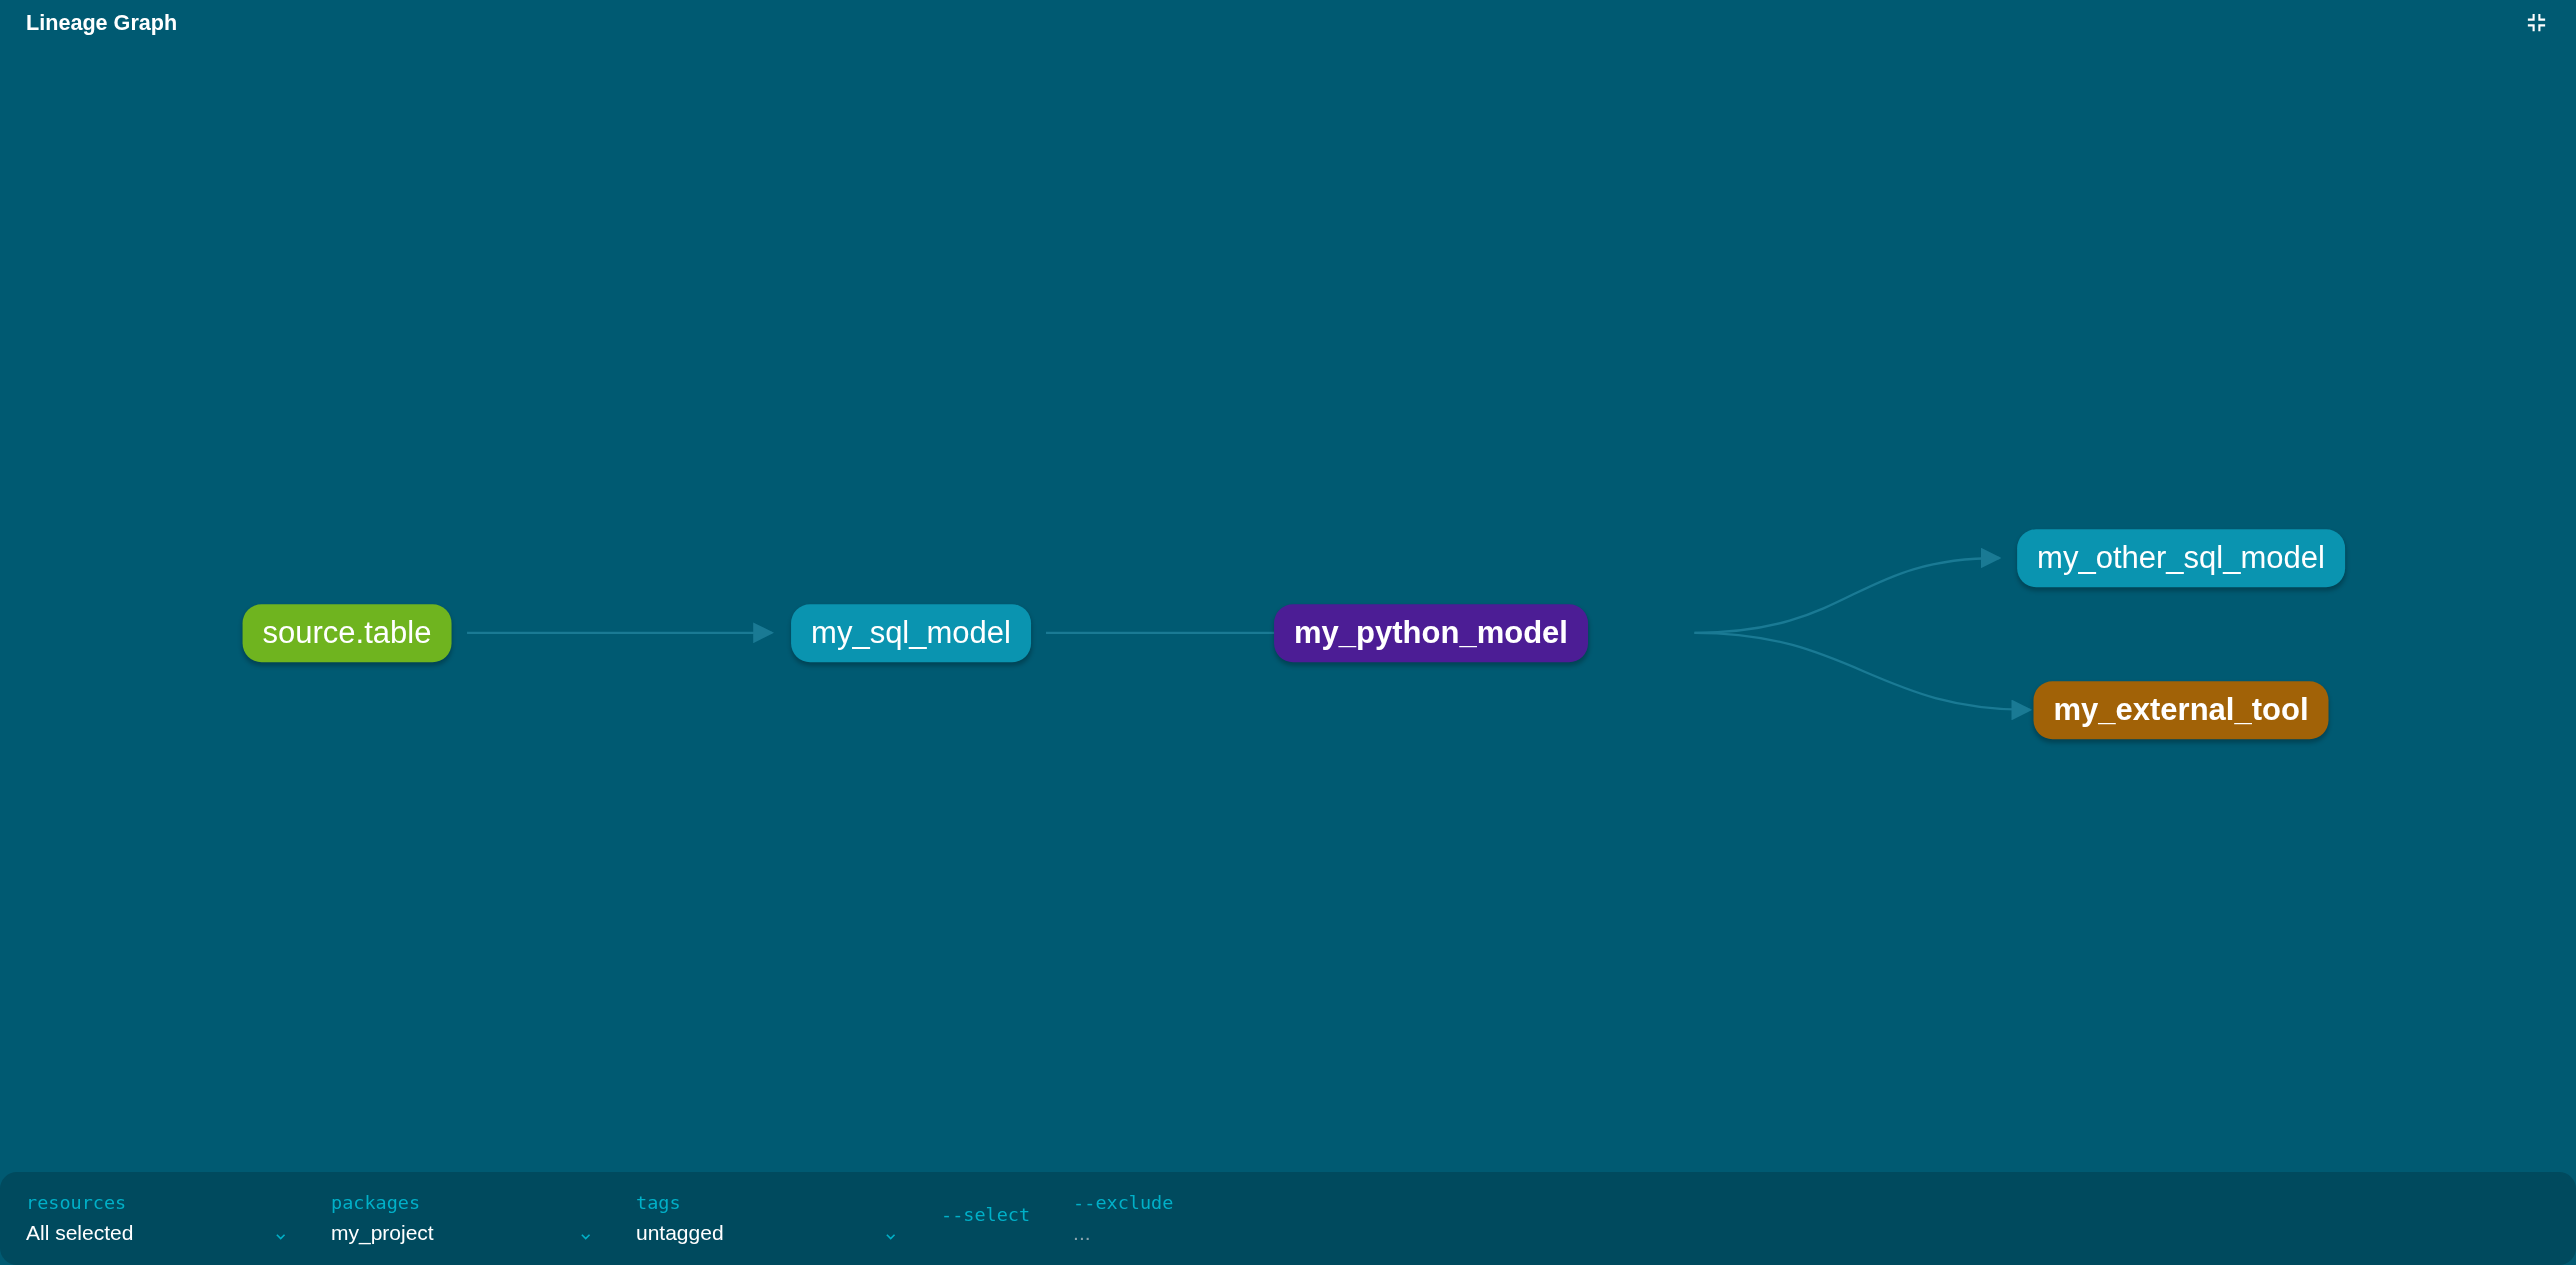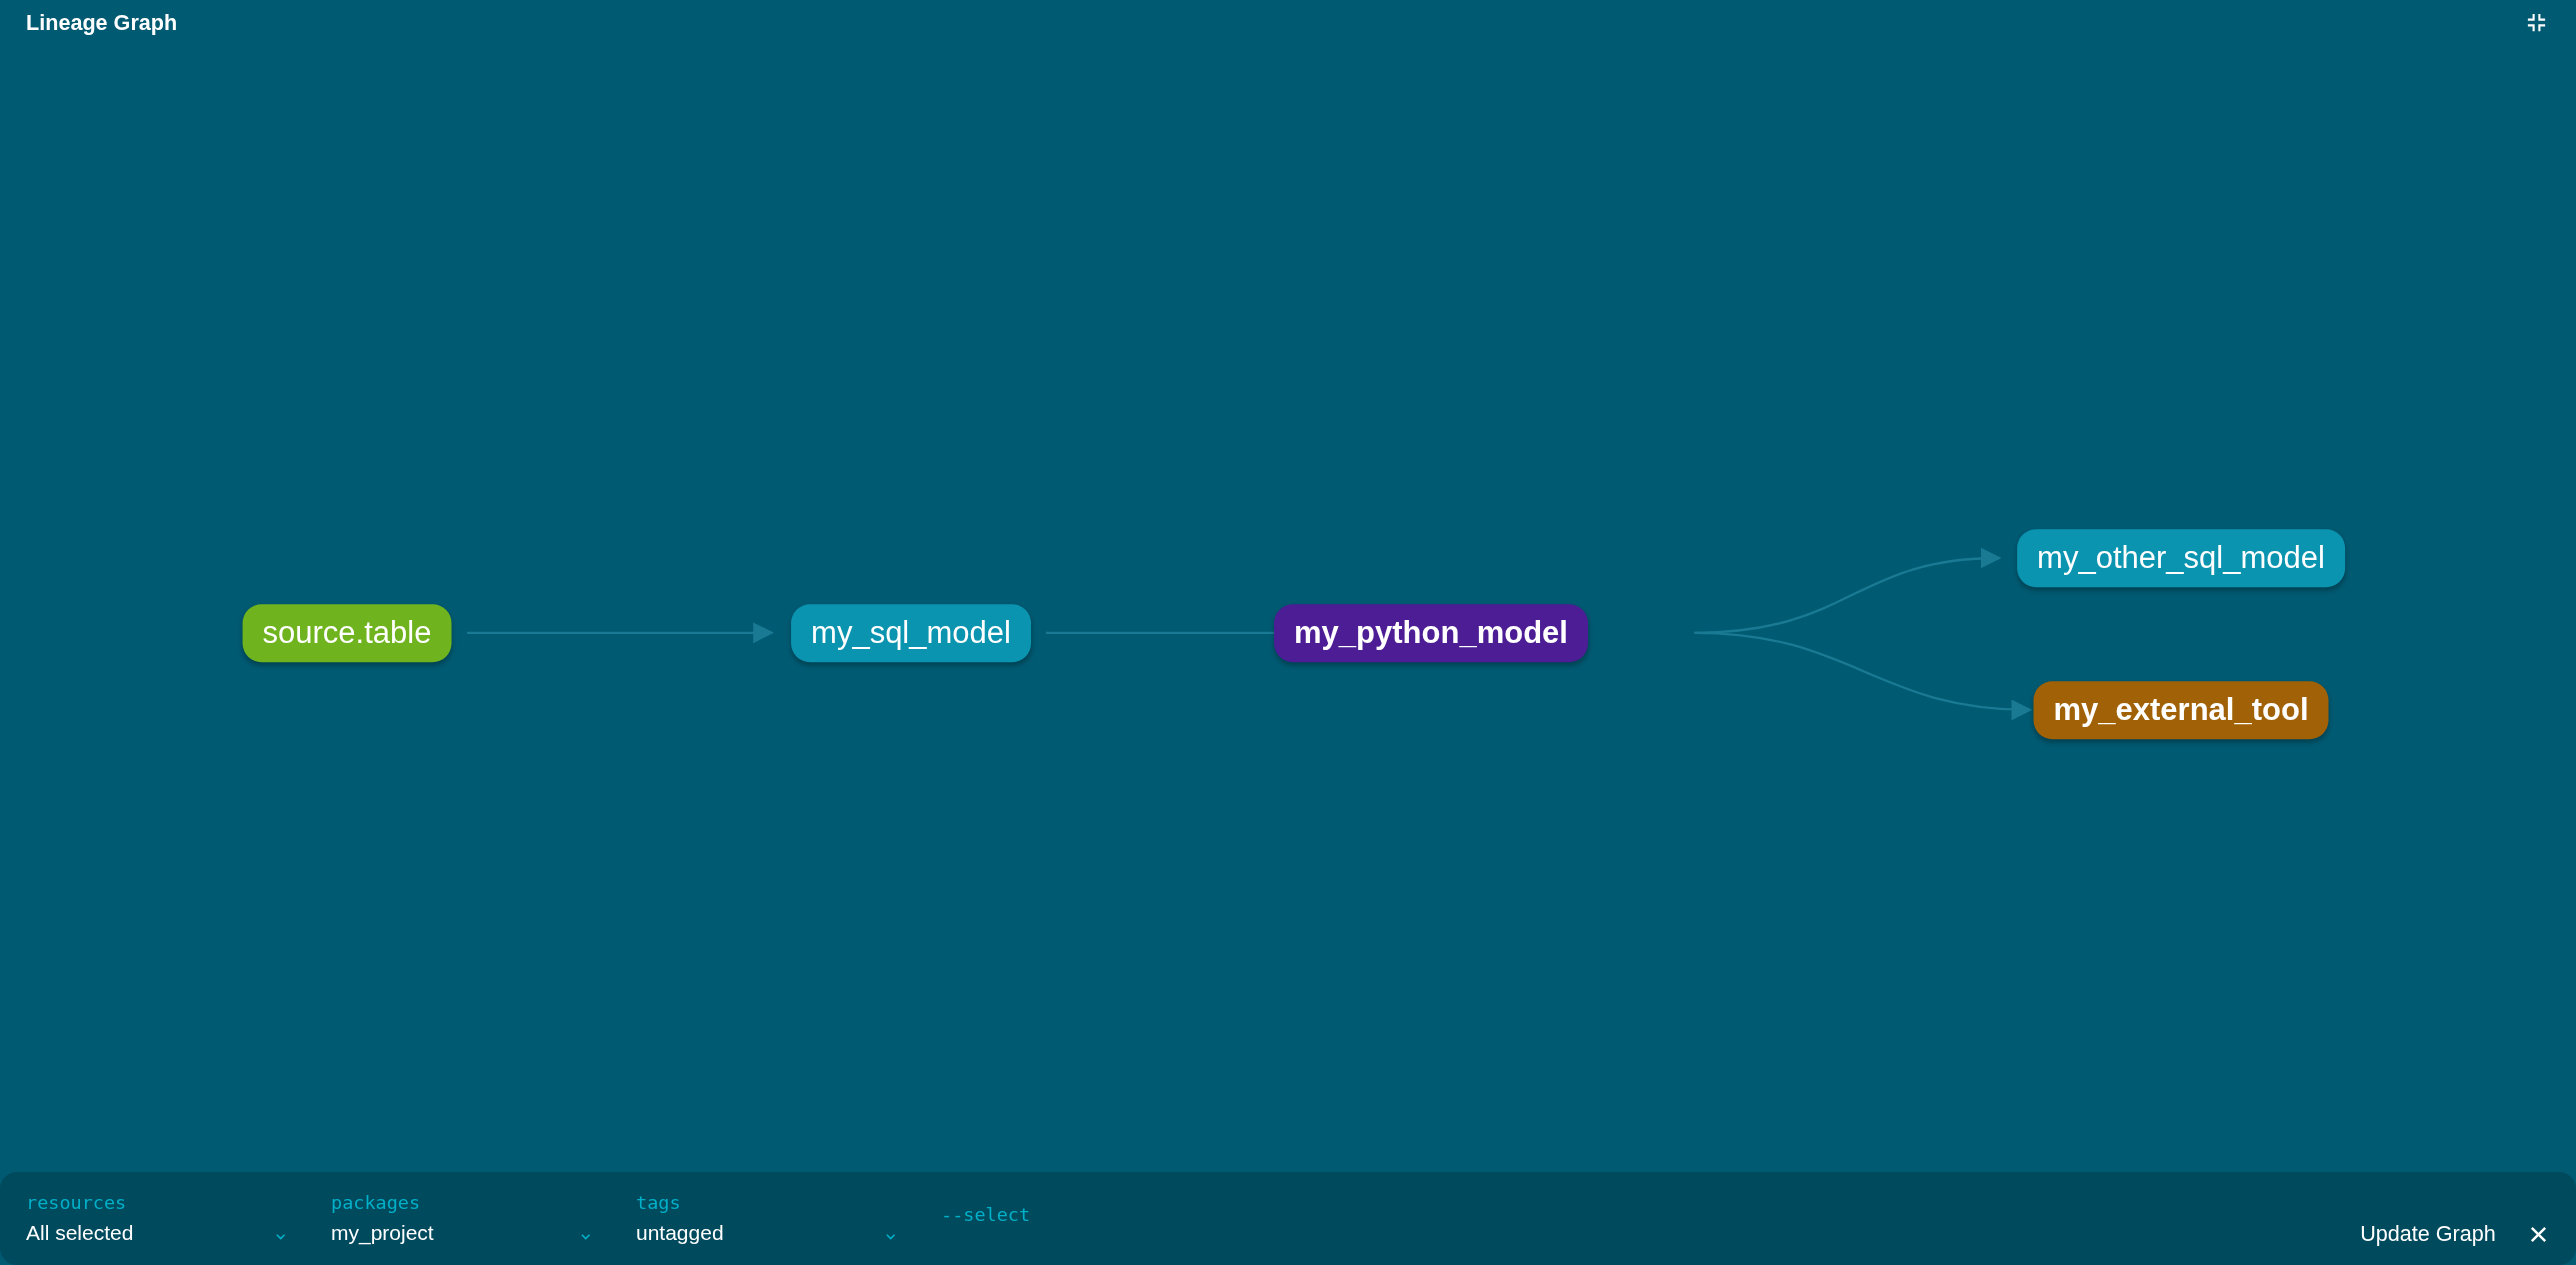--- a/index.html
+++ b/index.html
@@ -194,27 +194,24 @@
             <path d="M6 9l6 6 6-6"></path>
           </svg>
       </span>
     </div>
   </div>
 
   <div class="footer-group">
     <div class="footer-label">--select</div>
   </div>
 
+  <div class="footer-group">
+    <div class="footer-label">--exclude</div>
+    <div class="footer-value footer-input-narrow">
+      <span style="color:#8aa4ae;">...</span>
+    </div>
+  </div>
 
   <div class="footer-spacer"></div>
 
-  <div class="footer-actions">
-    <div class="update-btn">Update Graph</div>
-    <div class="close-btn">
-      <svg viewBox="0 0 24 24" width="23" height="23">
-        <path d="M5 5 L19 19"></path>
-          <path d="M19 5 L5 19"></path>
-      </svg>
-    </div>
-  </div>
 
 </div>
 
 
 </body></html>

